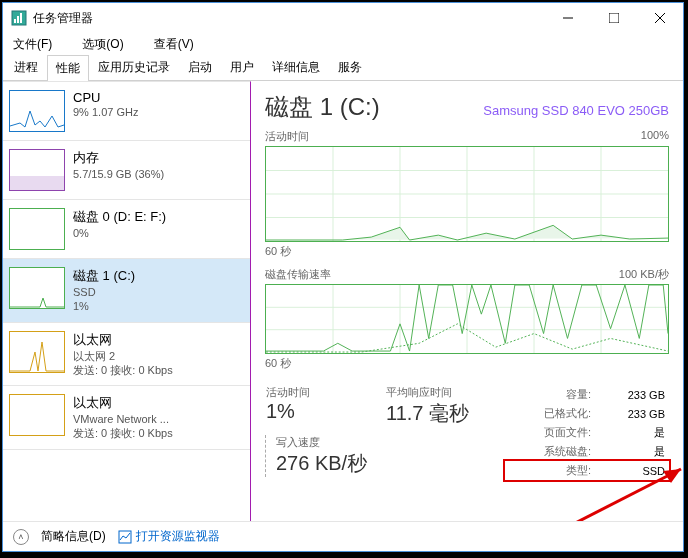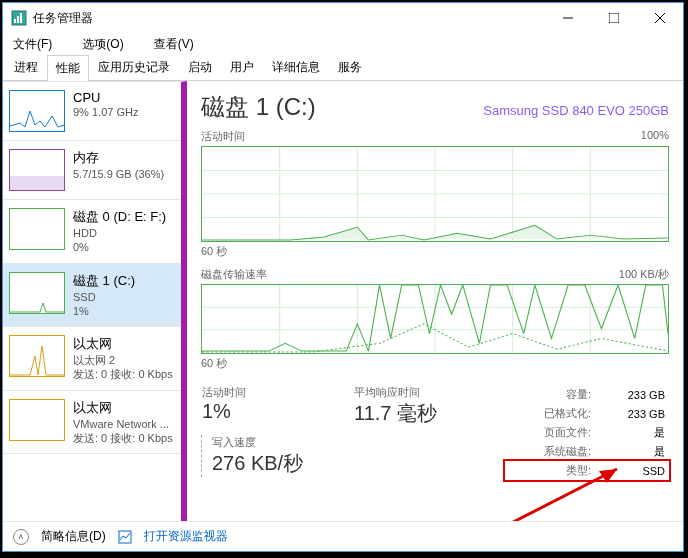--- a/index.html
+++ b/index.html
@@ -10,21 +10,21 @@
 .titlebar-title { flex: 1; font-size: 12px; }
 .win-btns { display: flex; }
 .win-btn { width: 46px; height: 30px; display: flex; align-items: center; justify-content: center; cursor: default; }
 .win-btn.close { background: #fff; }
 .menubar { height: 22px; display: flex; align-items: center; padding: 0 4px; gap: 18px; }
 .menu-item { padding: 2px 6px; cursor: default; }
 .tabbar { height: 26px; display: flex; align-items: flex-end; border-bottom: 1px solid #d0d0d0; padding: 0 2px; }
 .tab { padding: 4px 8px; border: 1px solid transparent; border-bottom: none; cursor: default; font-size: 12px; }
 .tab.active { border-color: #d0d0d0; background: #fff; position: relative; top: 1px; }
 .content { flex: 1; display: flex; overflow: hidden; }
-.sidebar { width: 184px; border-right: 6px solid #a21caf; overflow-y: auto; border-top: 1px solid #e5e5e5; }
+.sidebar { width: 248px; border-right: 1px solid #a21caf; overflow-y: auto; border-top: 1px solid #e5e5e5; }
 .side-item { display: flex; padding: 8px 6px; border-bottom: 1px solid #e5e5e5; cursor: default; gap: 8px; }
 .side-item.selected { background: #d4e8f8; }
 .thumb { width: 56px; height: 42px; border: 1px solid #1878c9; background: #fff; position: relative; flex-shrink: 0; }
 .side-info { flex: 1; overflow: hidden; }
 .side-title { font-size: 13px; color: #000; }
 .side-sub { font-size: 11px; color: #555; line-height: 1.3; white-space: nowrap; overflow: hidden; text-overflow: ellipsis; }
 .main { flex: 1; padding: 10px 14px 6px 14px; display: flex; flex-direction: column; position: relative; }
 .main-header { display: flex; justify-content: space-between; align-items: baseline; margin-bottom: 6px; }
 .main-title { font-size: 24px; font-weight: 300; color: #333; }
 .main-subtitle { font-size: 13px; color: #8b5cf6; }
@@ -37,21 +37,21 @@
 .stat-block { width: 50%; margin-bottom: 8px; border-left: 1px solid transparent; padding-left: 0; }
 .stat-block.bordered { border-left: 1px dashed #aaa; padding-left: 10px; }
 .stat-label { font-size: 11px; color: #666; }
 .stat-value { font-size: 20px; color: #333; }
 .stats-right { width: 164px; font-size: 11px; text-align: right; }
 .stats-right table { width: 100%; border-collapse: collapse; }
 .stats-right td { padding: 2px 4px; }
 .stats-right td:first-child { color: #666; }
 .highlight-row { outline: 2px solid #d00; }
 .footer { height: 30px; border-top: 1px solid #e5e5e5; display: flex; align-items: center; padding: 0 10px; gap: 12px; font-size: 12px; }
-.footer-link { color: #0066cc; cursor: default; display: flex; align-items: center; gap: 12px; }
+.footer-link { color: #0066cc; cursor: default; display: flex; align-items: center; gap: 4px; }
 .chevron-circle { width: 16px; height: 16px; border: 1px solid #888; border-radius: 50%; display: inline-flex; align-items: center; justify-content: center; font-size: 9px; color: #555; }
 .arrow-annotation { position: absolute; pointer-events: none; }
 </style>
 </head>
 <body>
 
 <div class="window">
   <div class="titlebar">
     <svg class="titlebar-icon" viewBox="0 0 16 16">
         <rect x="1" y="1" width="14" height="14" fill="#3a9" stroke="#277"></rect>
@@ -113,21 +113,20 @@
             </svg></div>
         <div class="side-info">
           <div class="side-title">内存</div>
           <div class="side-sub">5.7/15.9 GB (36%)</div>
         </div>
       </div>
       <div class="side-item">
         <div class="thumb" style="border-color:#4caf50"></div>
         <div class="side-info">
           <div class="side-title">磁盘 0 (D: E: F:)</div>
-          <div class="side-sub">HDD</div>
           <div class="side-sub">0%</div>
         </div>
       </div>
       <div class="side-item selected">
         <div class="thumb" style="border-color:#4caf50"><svg width="54" height="40">
               <polyline points="0,39 30,39 33,30 36,39 54,39" fill="none" stroke="#4caf50"></polyline>
             </svg></div>
         <div class="side-info">
           <div class="side-title">磁盘 1 (C:)</div>
           <div class="side-sub">SSD</div>

